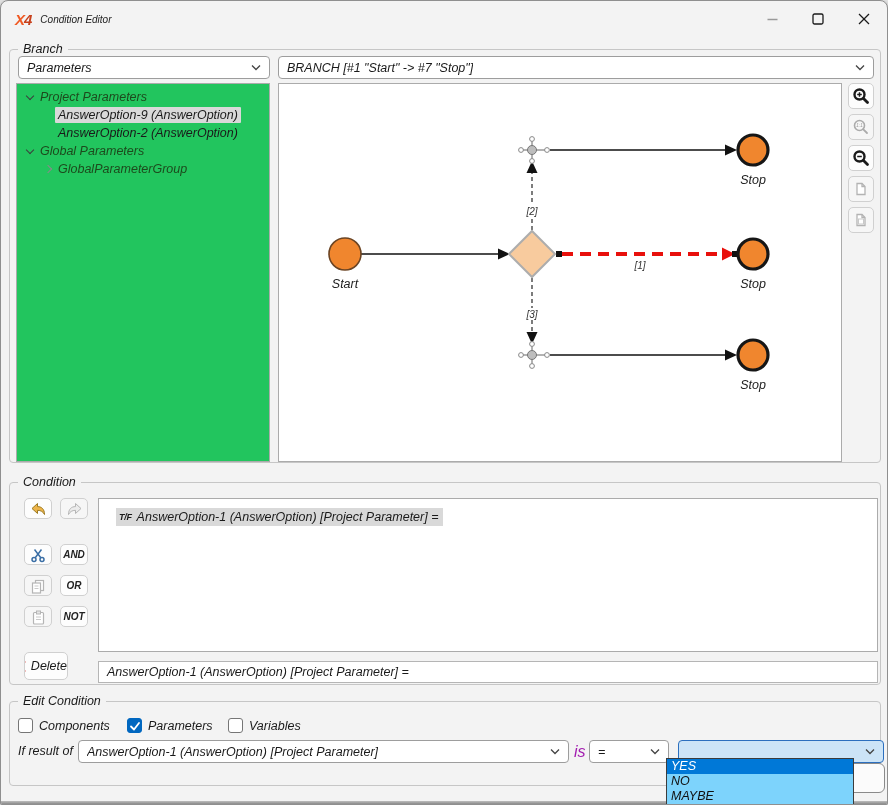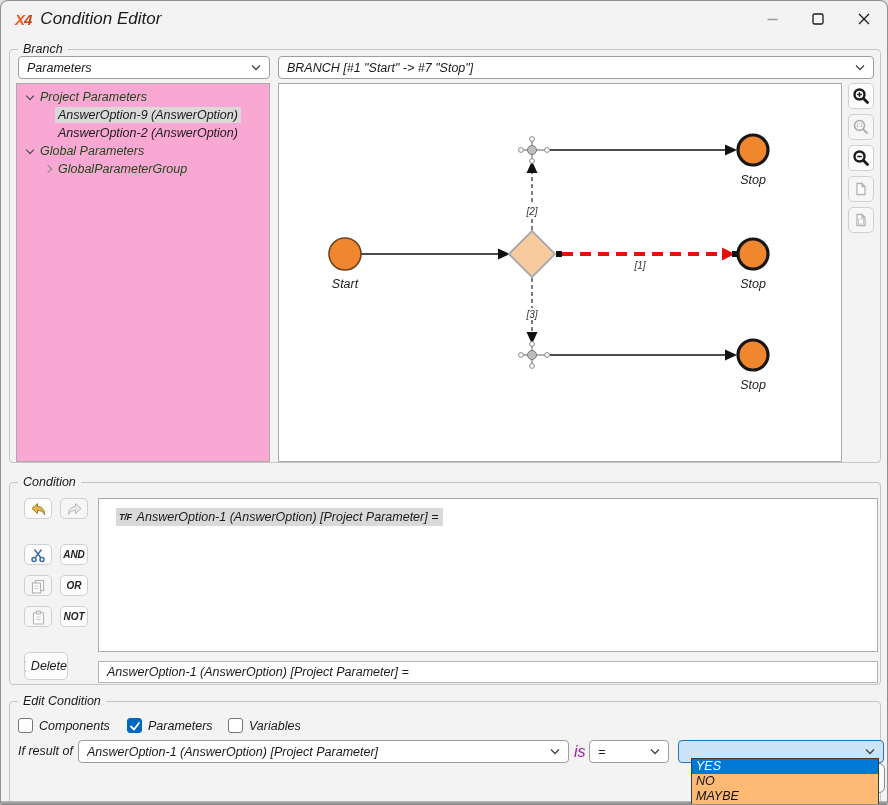--- a/index.html
+++ b/index.html
@@ -4,34 +4,34 @@
 <style>
   html,body{margin:0;padding:0;background:#e9e9e9;font-family:"Liberation Sans","DejaVu Sans",sans-serif;}
   *{box-sizing:border-box;}
   .window{position:relative;width:888px;height:805px;background:#f3f3f3;border:1px solid #8f8f8f;
           border-radius:8px 8px 2px 2px;overflow:hidden;box-shadow:0 2px 6px rgba(0,0,0,.35);font-style:italic;}
   
   .titlebar{position:absolute;left:0;top:0;width:100%;height:36px;display:flex;align-items:center;padding-left:14px;}
   .logo{font-weight:bold;font-size:15px;letter-spacing:-1px;}
   .logo .lx{color:#F05A23;}
   .logo .l4{color:#C7411C;}
-  .wtitle{margin-left:9px;font-size:17px;color:#1a1a1a;}
+  .wtitle{margin-left:9px;font-size:10px;color:#1a1a1a;}
   .wcontrols{margin-left:auto;display:flex;height:100%;}
   .wbtn{width:46px;height:100%;display:flex;align-items:center;justify-content:center;}
   
   .groupbox{position:absolute;border:1px solid #c6c6c6;border-radius:4px;}
   .gb-label{position:absolute;top:-9px;left:8px;background:#f3f3f3;padding:0 5px;font-size:12.5px;color:#1a1a1a;line-height:17px;}
   
   .combo{position:absolute;height:23px;background:#fff;border:1px solid #9d9d9d;border-radius:4px;
          display:flex;align-items:center;padding:0 8px;font-size:12.5px;color:#1a1a1a;}
   .combo .cval{white-space:nowrap;overflow:hidden;}
   .combo .chev{margin-left:auto;flex:0 0 auto;padding-left:6px;display:flex;}
   .combo.open{background:#cce4f7;border-color:#2c6fbe;}
   
-  .tree-panel{position:absolute;left:6px;top:33px;width:254px;height:379px;background:#f9a8d4;border:1px solid #ababab;overflow:hidden;padding-top:4px;}
+  .tree-panel{position:absolute;left:6px;top:33px;width:254px;height:379px;background:#22c55e;border:1px solid #ababab;overflow:hidden;padding-top:4px;}
   .trow{display:flex;align-items:center;height:18px;font-size:12.5px;white-space:nowrap;}
   .trow .tchev{width:14px;flex:0 0 14px;display:flex;align-items:center;justify-content:center;}
   .chev-down{width:6px;height:6px;border-right:1.6px solid #3c3c3c;border-bottom:1.6px solid #3c3c3c;transform:rotate(45deg);margin-top:-3px;}
   .chev-right{width:6px;height:6px;border-right:1.6px solid #8a8a8a;border-bottom:1.6px solid #8a8a8a;transform:rotate(-45deg);}
   .tlabel{padding:1px 3px;border-radius:1px;}
   .trow.kgroup .tlabel{color:#1d4a1d;}
   .trow.kparam .tlabel{color:#1a1a1a;}
   .trow.sel .tlabel{background:#d9d9d9;}
   
   .diagram-panel{position:absolute;left:268px;top:33px;width:564px;height:379px;background:#fff;border:1px solid #ababab;}
@@ -51,21 +51,21 @@
   .cond-row .tf{font-size:9px;font-weight:bold;letter-spacing:-0.3px;}
   .summary-field{position:absolute;left:88px;top:178px;width:780px;height:22px;background:#fff;border:1px solid #b5b5b5;
         font-size:12.5px;color:#1a1a1a;line-height:20px;padding-left:8px;white-space:nowrap;overflow:hidden;}
   
   .cbgroup{position:absolute;top:16px;display:flex;align-items:center;gap:6px;font-size:12.5px;color:#1a1a1a;}
   .cbox{width:15px;height:15px;border:1px solid #767676;border-radius:3px;background:#fff;display:flex;align-items:center;justify-content:center;}
   .cbox.checked{background:#0067C0;border-color:#0067C0;}
   .ifrow-label{position:absolute;left:8px;top:38px;height:23px;line-height:23px;font-size:12.5px;color:#1a1a1a;}
   .is-label{position:absolute;left:564px;top:38px;height:23px;line-height:23px;font-size:16px;color:#a21caf;}
   
-  .dropdown-list{position:absolute;left:690px;top:757px;width:188px;background:#fdba74;border:1px solid #3c3c3c;z-index:50;}
+  .dropdown-list{position:absolute;left:665px;top:757px;width:188px;background:#7dd3fc;border:1px solid #3c3c3c;z-index:50;}
   .opt{height:15px;line-height:15px;font-size:12.5px;color:#111;padding-left:4px;}
   .opt.hl{background:#0078D7;color:#fff;}
   .hidden-btn{position:absolute;left:845px;top:762px;width:39px;height:30px;background:#fbfbfb;border:1px solid #8a8a8a;border-radius:6px;z-index:40;}
   .bottom-edge{position:absolute;left:0;bottom:0;width:100%;height:3px;background:linear-gradient(#bdbdbd,#8c8c8c);}
 </style>
 </head>
 <body>
 
 <div class="window">
 
@@ -301,21 +301,21 @@
     <div class="cond-list">
       <span class="cond-row">
         <span class="tf">T/F</span>
         <span>AnswerOption-1 (AnswerOption) [Project Parameter] =</span>
       </span>
     </div>
 
     <div class="summary-field">AnswerOption-1 (AnswerOption) [Project Parameter] =</div>
   </div>
 
-  <div class="groupbox" style="left:8px;top:700px;width:872px;height:103px;">
+  <div class="groupbox" style="left:8px;top:700px;width:872px;height:85px;">
     <span class="gb-label">Edit Condition</span>
 
     <div class="cbgroup" style="left:8px;" id="cb0">
       <span class="cbox"></span>
       <span>Components</span>
     </div>
     <div class="cbgroup" style="left:117px;" id="cb1">
       <span class="cbox checked">
           <svg width="12" height="12">
             <polyline points="2,6.5 5,9.5 10,3" fill="none" stroke="#fff" stroke-width="1.8" stroke-linecap="round" stroke-linejoin="round"></polyline>

